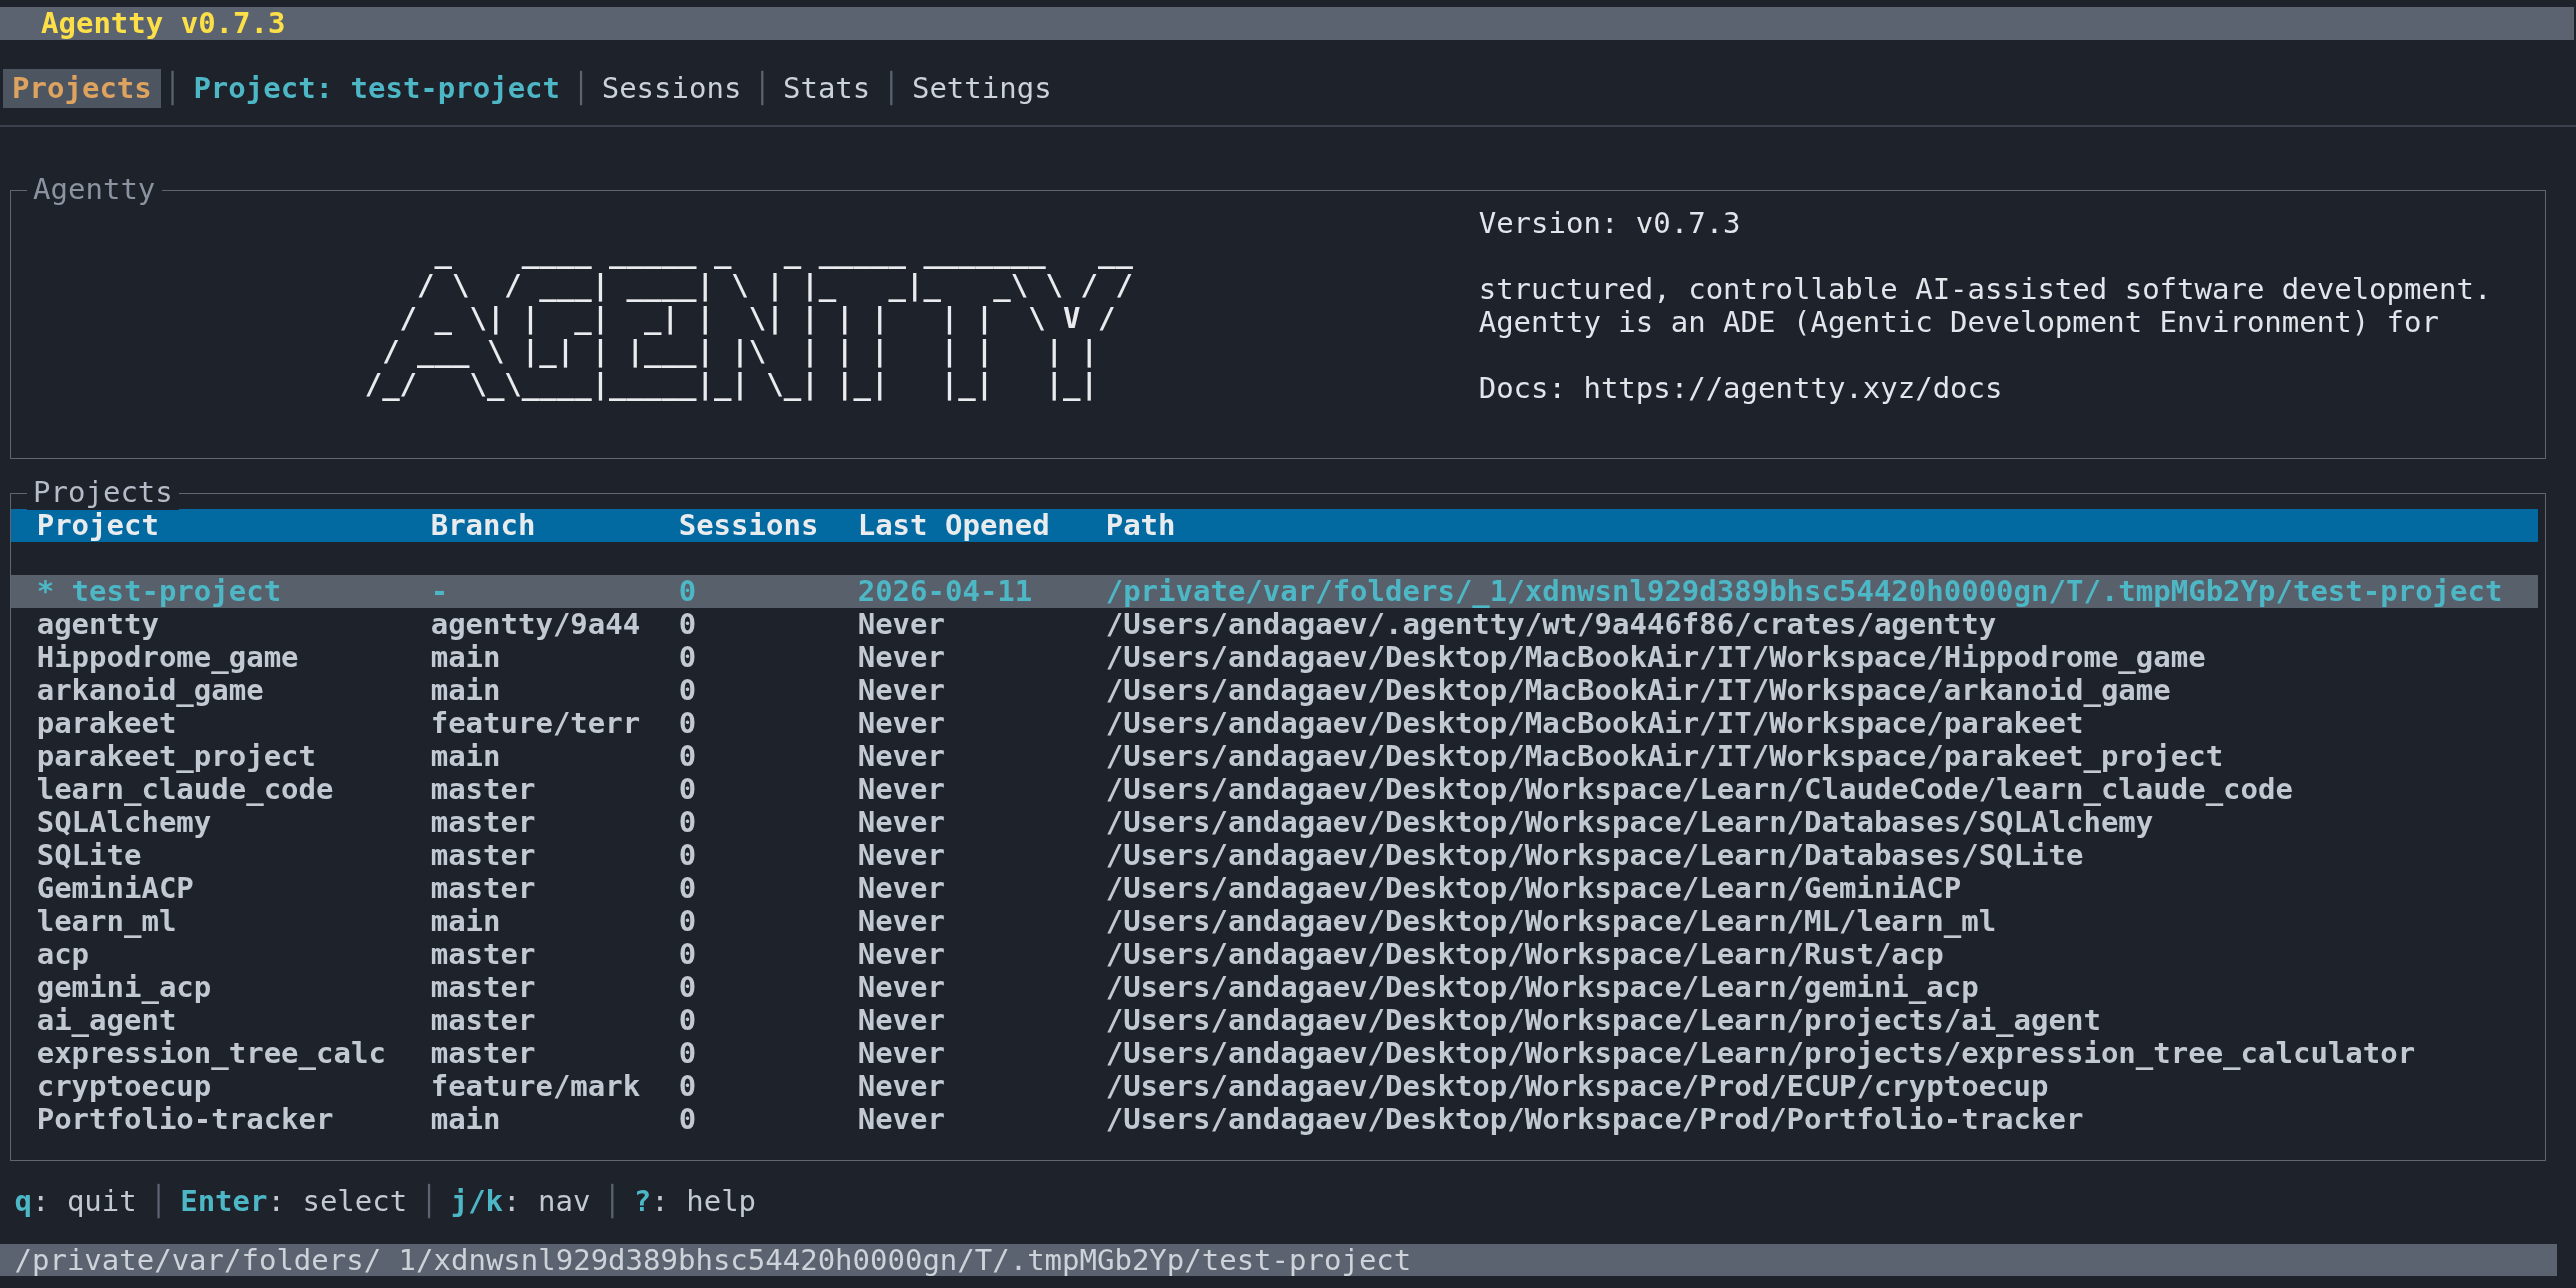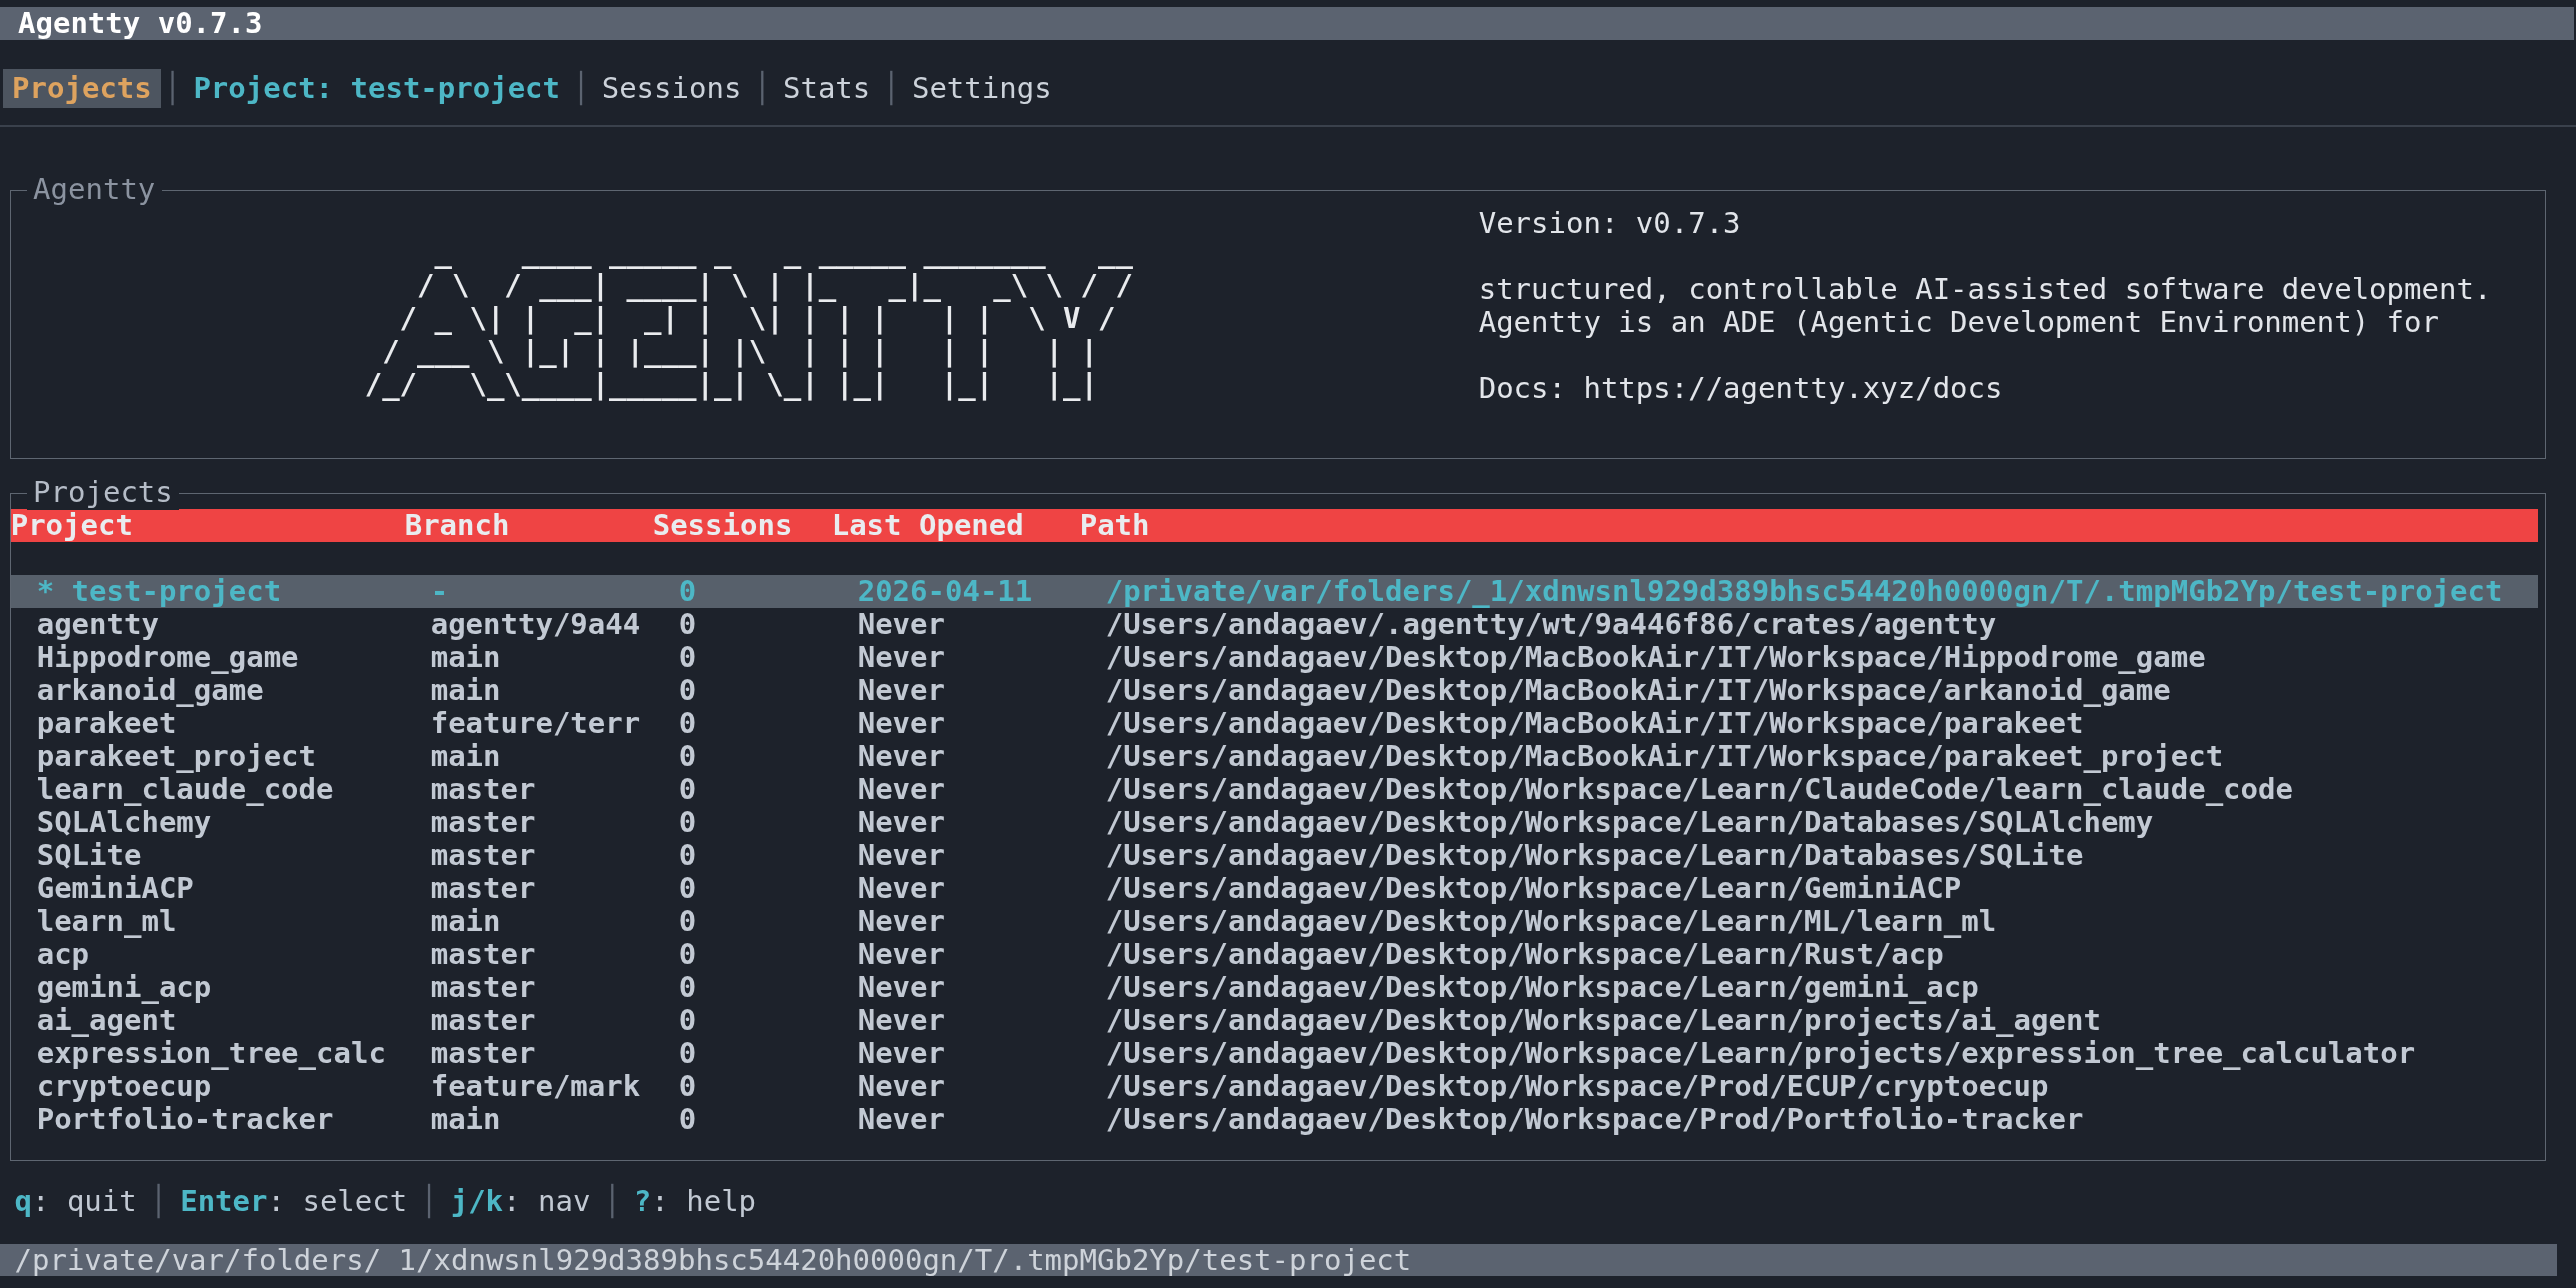--- a/index.html
+++ b/index.html
@@ -7,21 +7,21 @@
     position:relative; width:2576px; height:1288px; overflow:hidden;
     background:#1d222b;
     font-family:"DejaVu Sans Mono", monospace;
     font-size:29px; color:#c2c9d3;
   }
   
   .title-bar {
     position:absolute; top:7.2px; left:0; width:2574px; height:33px;
     background:#5b6370; line-height:33px; white-space:nowrap;
   }
-  .title-bar .app-title { padding-left:18px; color:#ffffff; font-weight:bold; }
+  .title-bar .app-title { padding-left:2px; color:#fde047; font-weight:bold;margin-left:39px; }
 
   
   .tab-bar { position:absolute; top:69px; left:3.2px; height:39px; line-height:39px; white-space:nowrap; }
   .tab { display:inline-block; padding:0 8.9px; }
   .tab.active { background:#4d5560; color:#dea35f; font-weight:bold; }
   .tab.accent { color:#4db7c6; font-weight:bold; }
   .tab.normal { color:#ccd2da; }
   .tab-sep { color:#5b6370; padding:0 3.2px; }
   .tab-divider { position:absolute; top:125px; left:0; width:2576px; height:2.4px; background:#3a414c; }
 
@@ -41,21 +41,21 @@
     position:absolute; top:45px; left:354px; margin:0;
     font-family:inherit; font-size:29px; line-height:33px;
     font-weight:bold; color:#e9ebee;text-align:right;
   }
   .about-info { position:absolute; top:16px; left:1468px; line-height:33px; color:#e2e5ea; white-space:nowrap; }
   .about-info .spacer { height:33px; }
 
   
   .table-header {
     margin:14.5px 6.4px 0 0; height:33px; line-height:33px;
-    background:#ef4444; display:flex; 
+    background:#0369a1; display:flex; padding-left:26px;
     font-weight:bold; color:#e9ecef; box-sizing:border-box; white-space:nowrap;
   }
   .table-gap { height:33px; }
   .trow {
     height:33px; line-height:33px; display:flex; padding-left:26px; margin-right:6.4px;
     white-space:nowrap; box-sizing:border-box;font-weight:bold;
   }
   .trow.selected { background:#57606b; color:#4db7c6; }
   .c-project { width:394px; overflow:hidden; }
   .c-branch  { width:248px; overflow:hidden; }

